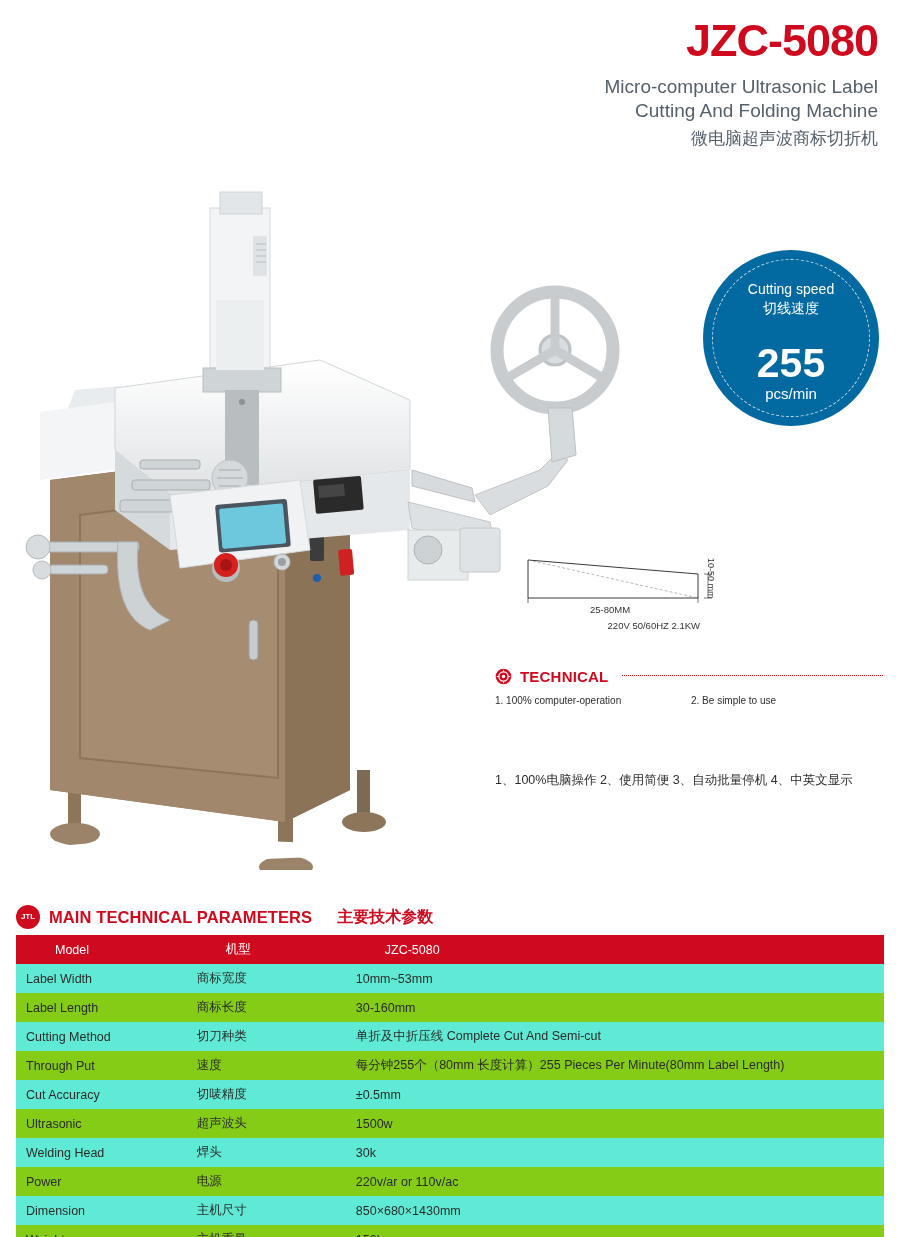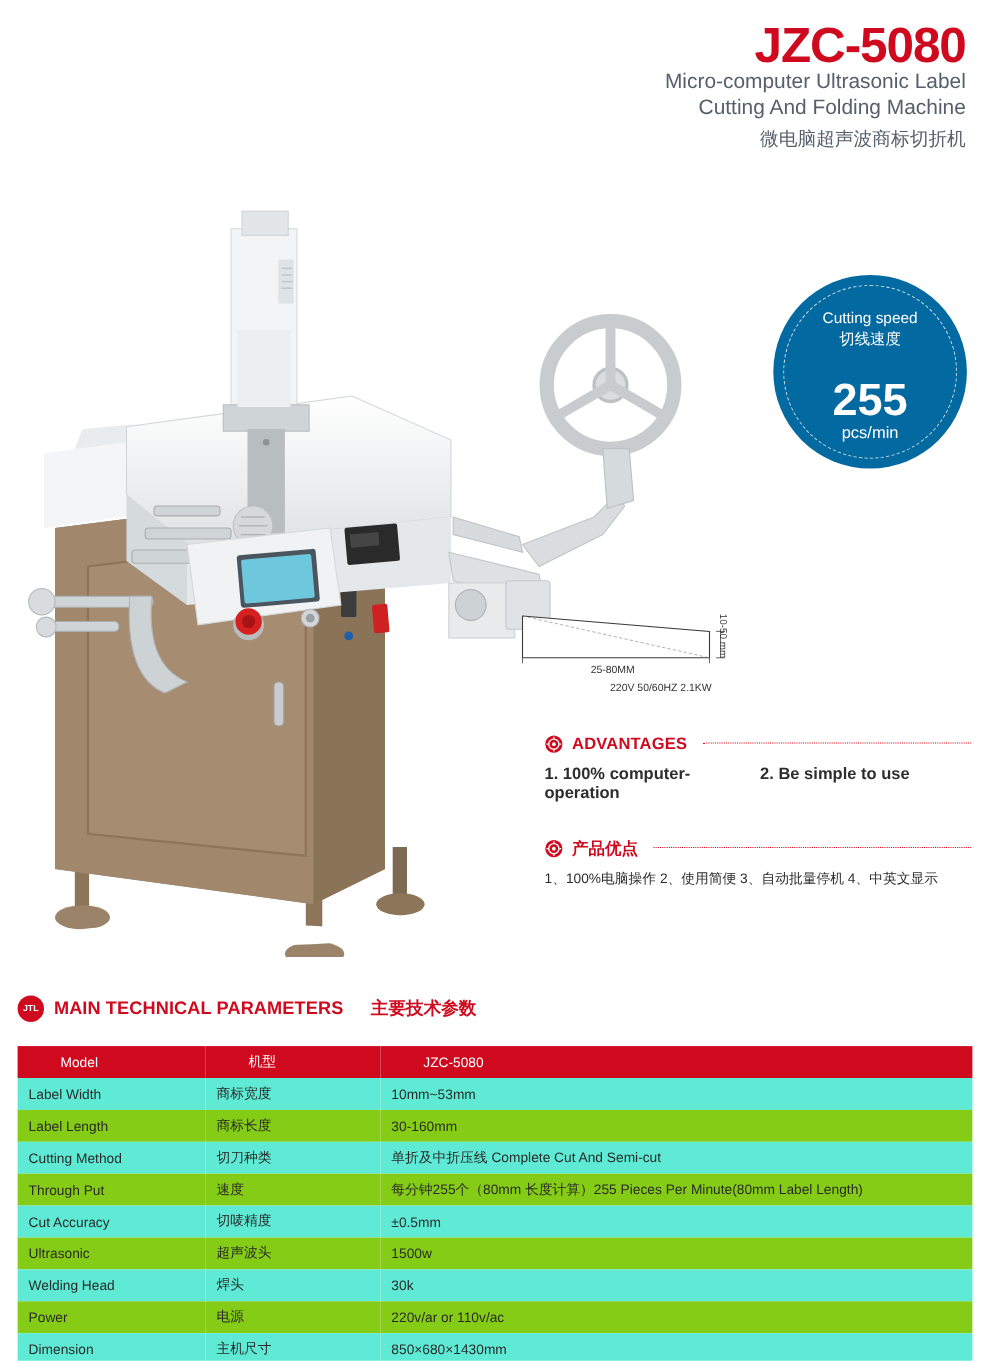--- a/index.html
+++ b/index.html
@@ -29,20 +29,21 @@
     font-weight: bold;
     color: #cf0a1e;
     letter-spacing: -1px;
     line-height: 1;
     margin: 0;
   }
   .subtitle-en {
     font-size: 19px;
     color: #55606b;
     line-height: 1.25;
+    margin-top: 12px;
     font-weight: 400;
   }
   .subtitle-cn {
     font-size: 17px;
     color: #55606b;
     margin-top: 4px;
   }
 
   
   .speed-badge {
@@ -83,21 +84,21 @@
     position: absolute;
     left: 20px;
     top: 150px;
     width: 620px;
     height: 720px;
   }
 
   
   .diagram {
     position: absolute;
-    left: 467px;
+    left: 520px;
     top: 550px;
     width: 220px;
     height: 100px;
     font-size: 9px;
     color: #333;
   }
   .diagram .dim-w {
     position: absolute;
     left: 0; top: 54px;
     width: 180px;
@@ -135,34 +136,34 @@
     letter-spacing: 0.2px;
   }
   .adv-title-cn { color: #cf0a1e; font-weight: bold; font-size: 15px; }
   .dotline {
     flex: 1;
     border-bottom: 1.5px dotted #cf0a1e;
     height: 1px;
     margin-left: 6px;
     margin-bottom: 3px;
   }
-  .adv-rows { margin-top: 10px; font-size: 15px; color: #2d2d2d; font-weight: bold; }
+  .adv-rows { margin-top: 10px; font-size: 10px; color: #2d2d2d; }
   .adv-row { display: flex; margin-bottom: 4px; }
   .adv-row span:first-child { width: 196px; }
   .adv-cn { margin-top: 10px; font-size: 12.5px; color: #2d2d2d; }
 
   .gear-icon { width: 17px; height: 17px; display: inline-block; }
 
   
   .params { position: absolute; left: 16px; top: 905px; width: 868px; }
   .params-head {
     display: flex;
     align-items: center;
     gap: 9px;
-    margin-bottom: 22px;
+    margin-bottom: 6px;
   }
   .params-title {
     color: #cf0a1e;
     font-weight: bold;
     font-size: 16.5px;
     letter-spacing: 0.1px;
   }
   .params-title-cn {
     color: #cf0a1e;
     font-weight: bold;
@@ -357,49 +358,32 @@
         <circle cx="12" cy="12" r="6.5" fill="none" stroke="#ffffff" stroke-width="1.8"></circle>
         <circle cx="12" cy="12" r="2.4" fill="#ffffff"></circle>
         <g stroke="#ffffff" stroke-width="1.6">
           <line x1="12" y1="2.5" x2="12" y2="5"></line>
           <line x1="12" y1="19" x2="12" y2="21.5"></line>
           <line x1="2.5" y1="12" x2="5" y2="12"></line>
           <line x1="19" y1="12" x2="21.5" y2="12"></line>
         </g>
       </svg>
     </span>
-    <span class="adv-title">ADVANTAGES</span>
+    <span class="adv-title">TECHNICAL</span>
     <span class="dotline"></span>
   </div>
   <div class="adv-rows">
     <div class="adv-row">
       <span>1. 100% computer-operation</span>
       <span>2. Be simple to use</span>
     </div>
   </div>
 </div>
 
 <div class="adv-block2">
-  <div class="adv-head">
-    <span class="gear-icon">
-      <svg width="17" height="17" viewBox="0 0 24 24" xmlns="http://www.w3.org/2000/svg">
-        <circle cx="12" cy="12" r="11" fill="#cf0a1e"></circle>
-        <circle cx="12" cy="12" r="6.5" fill="none" stroke="#ffffff" stroke-width="1.8"></circle>
-        <circle cx="12" cy="12" r="2.4" fill="#ffffff"></circle>
-        <g stroke="#ffffff" stroke-width="1.6">
-          <line x1="12" y1="2.5" x2="12" y2="5"></line>
-          <line x1="12" y1="19" x2="12" y2="21.5"></line>
-          <line x1="2.5" y1="12" x2="5" y2="12"></line>
-          <line x1="19" y1="12" x2="21.5" y2="12"></line>
-        </g>
-      </svg>
-    </span>
-    <span class="adv-title-cn">产品优点</span>
-    <span class="dotline"></span>
-  </div>
   <div class="adv-cn">1、100%电脑操作  2、使用简便   3、自动批量停机   4、中英文显示</div>
 </div>
 
 <div class="params">
   <div class="params-head">
     <span class="logo-badge">JTL</span>
     <span class="params-title">MAIN TECHNICAL PARAMETERS</span>
     <span class="params-title-cn">主要技术参数</span>
   </div>
 

